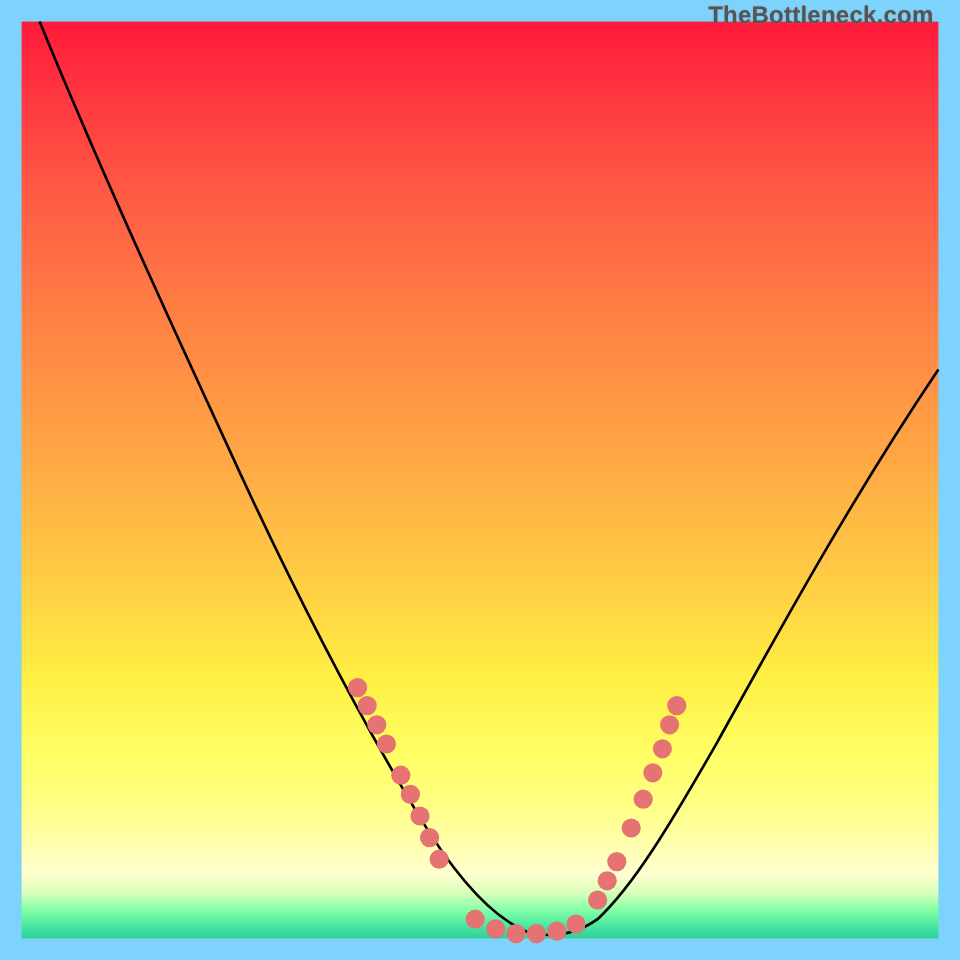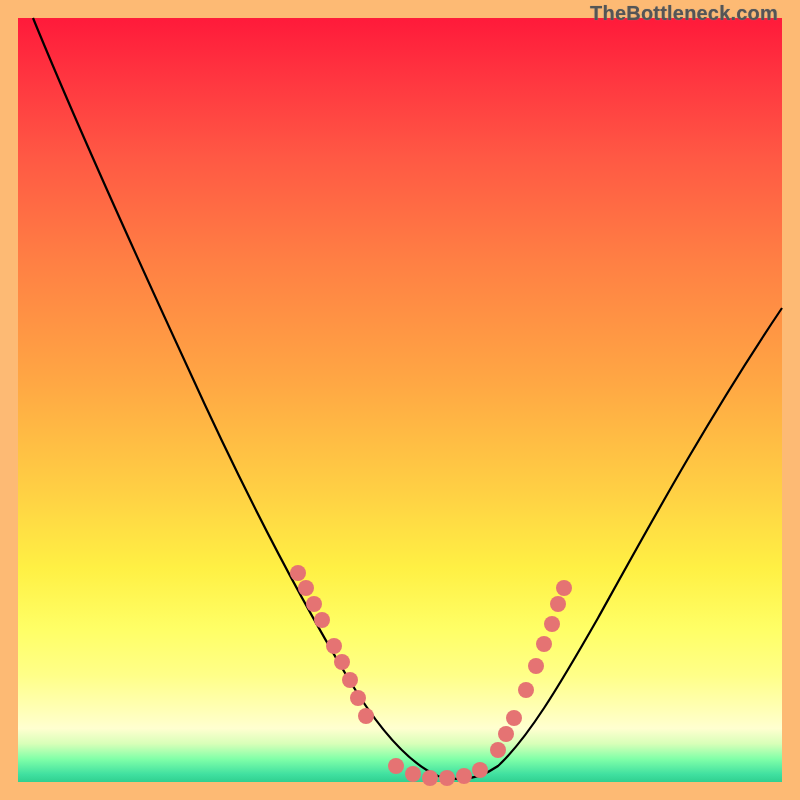--- a/index.html
+++ b/index.html
@@ -6,21 +6,21 @@
     margin: 0;
     padding: 0;
     width: 800px;
     height: 800px;
     overflow: hidden;
     font-family: Arial, Helvetica, sans-serif;
   }
   .frame {
     width: 800px;
     height: 800px;
-    background: #fdba74;
+    background: #7dd3fc;
     position: relative;
   }
   .plot {
     position: absolute;
     left: 18px;
     top: 18px;
     width: 764px;
     height: 764px;
     background: linear-gradient(
       to bottom,

